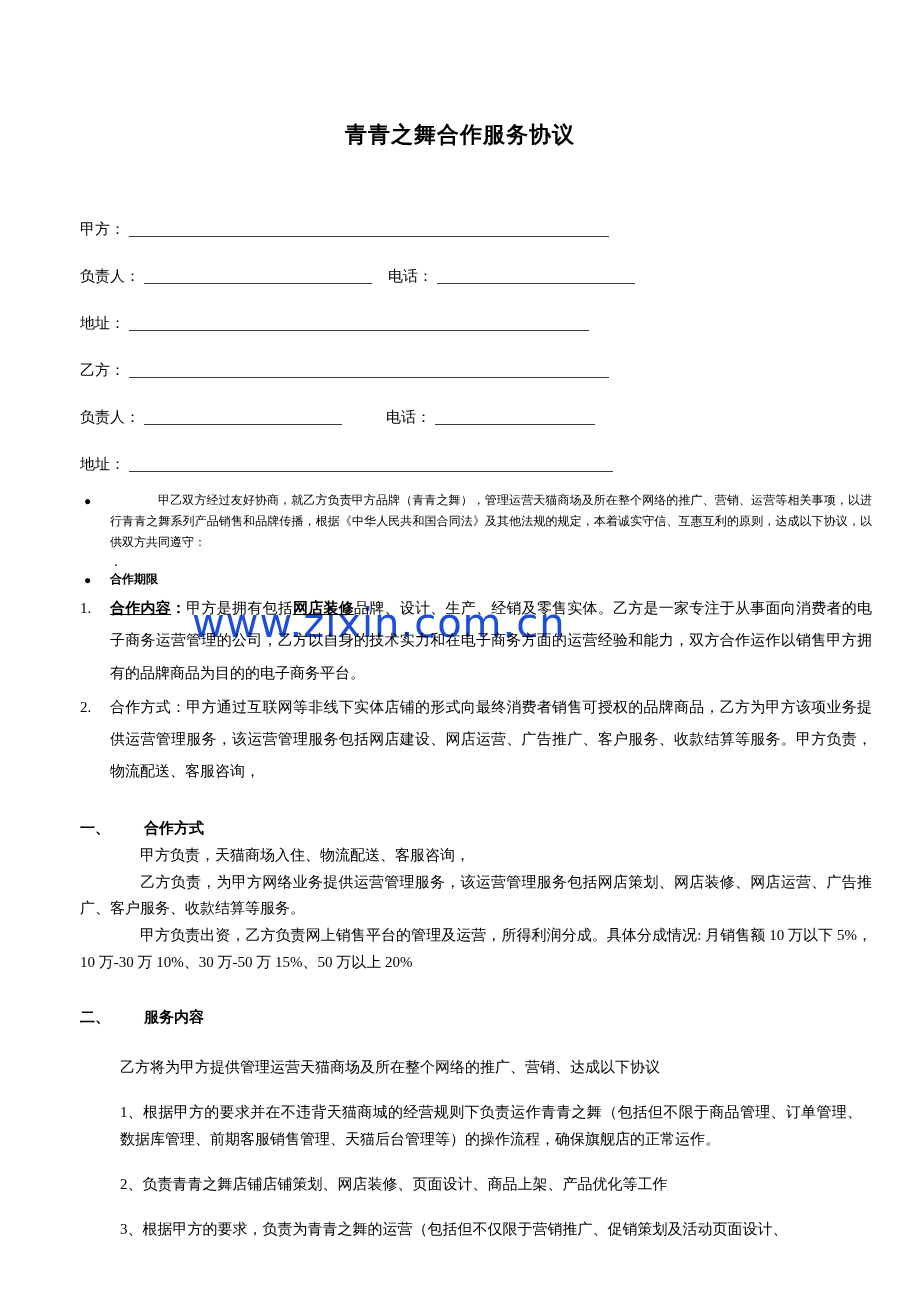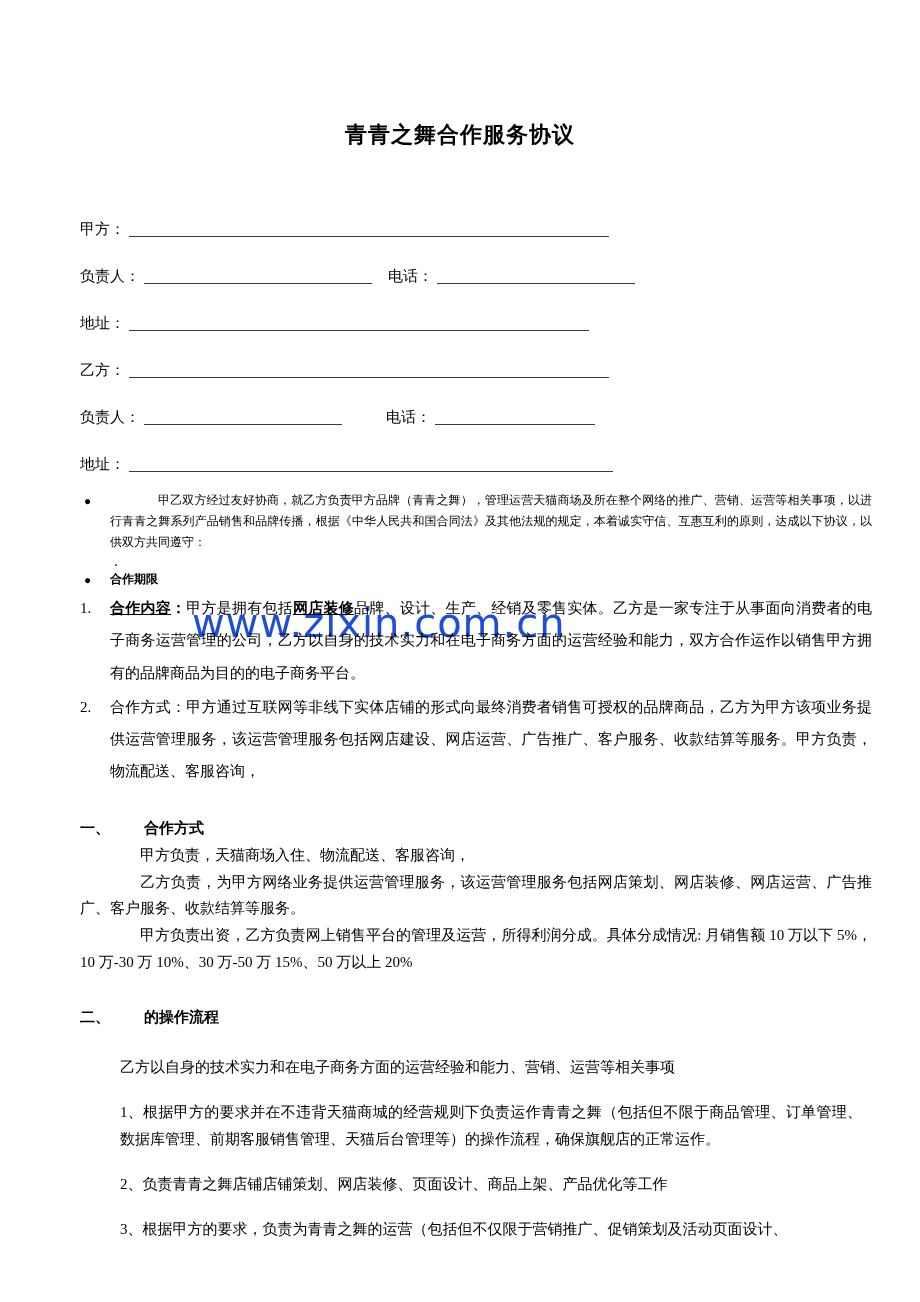--- a/index.html
+++ b/index.html
@@ -257,24 +257,24 @@
         <span class="ind"></span><span>甲方负责，天猫商场入住、物流配送、客服咨询，</span>
       </div>
       <div class="plain-para">
         <span class="ind"></span><span>乙方负责，为甲方网络业务提供运营管理服务，该运营管理服务包括网店策划、网店装修、网店运营、广告推广、客户服务、收款结算等服务。</span>
       </div>
       <div class="plain-para">
         <span class="ind"></span><span>甲方负责出资，乙方负责网上销售平台的管理及运营，所得利润分成。具体分成情况: 月销售额 10 万以下 5%，10 万-30 万 10%、30 万-50 万 15%、50 万以上 20%</span>
       </div>
 
       <div class="sec-heading sec-gap-top">
-        <span class="sec-num">二、</span><span>的操作流程</span>
-      </div>
-
-      <div class="tail-para">乙方以自身的技术实力和在电子商务方面的运营经验和能力、营销、运营等相关事项</div>
+        <span class="sec-num">二、</span><span>服务内容</span>
+      </div>
+
+      <div class="tail-para">乙方将为甲方提供管理运营天猫商场及所在整个网络的推广、营销、达成以下协议</div>
 
       <div class="tail-para tight">1、根据甲方的要求并在不违背天猫商城的经营规则下负责运作青青之舞（包括但不限于商品管理、订单管理、数据库管理、前期客服销售管理、天猫后台管理等）的操作流程，确保旗舰店的正常运作。</div>
       <div class="tail-para tight">2、负责青青之舞店铺店铺策划、网店装修、页面设计、商品上架、产品优化等工作</div>
       <div class="tail-para tight">3、根据甲方的要求，负责为青青之舞的运营（包括但不仅限于营销推广、促销策划及活动页面设计、</div>
 
     </div>
 
   </div>
 </div>
 

